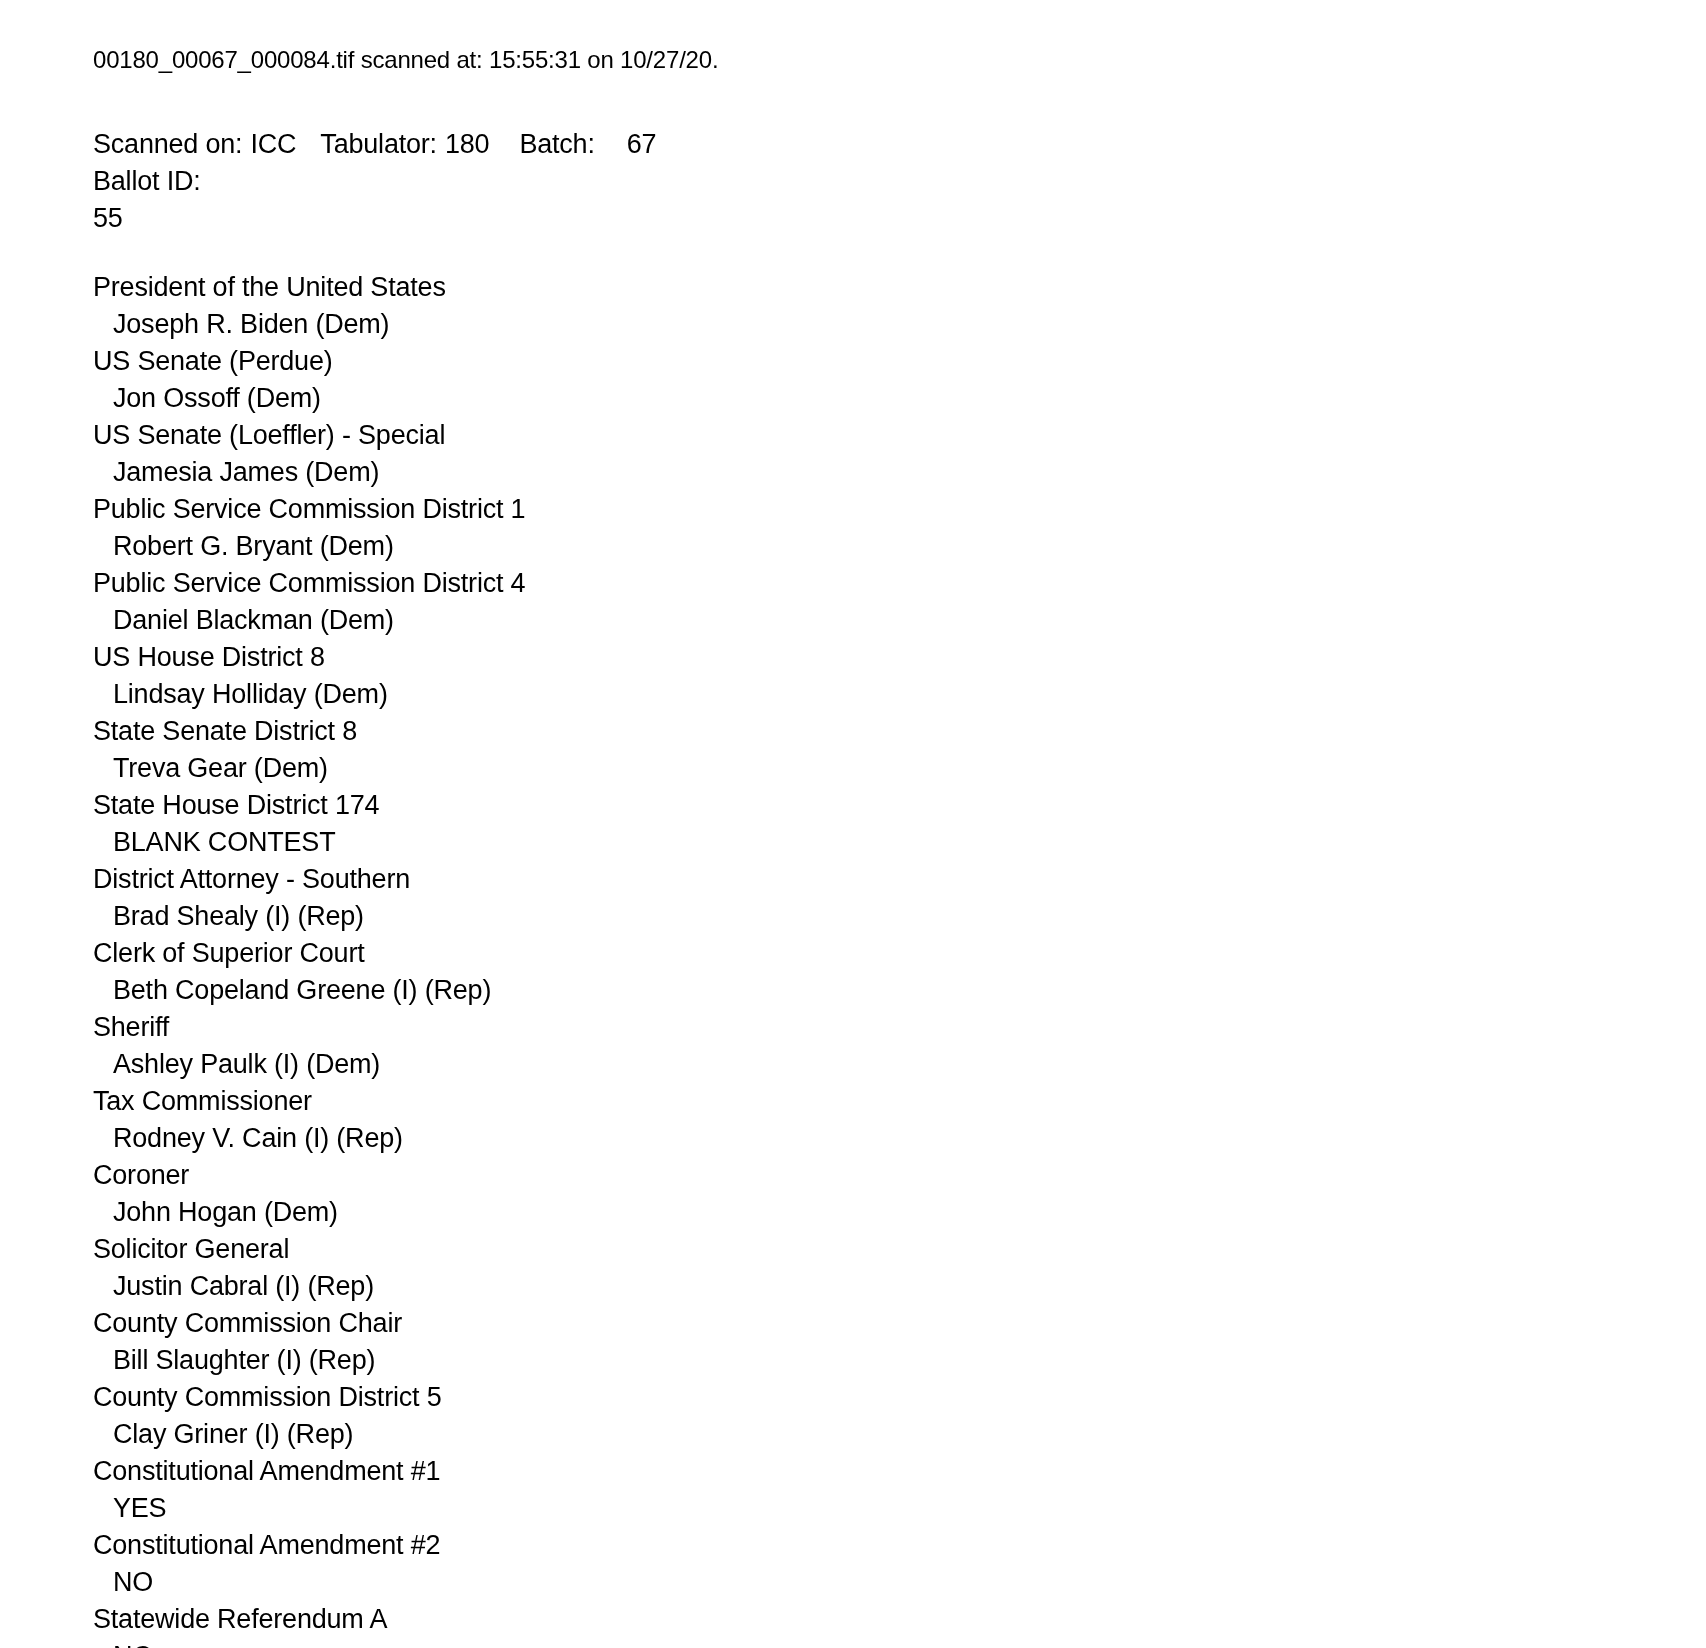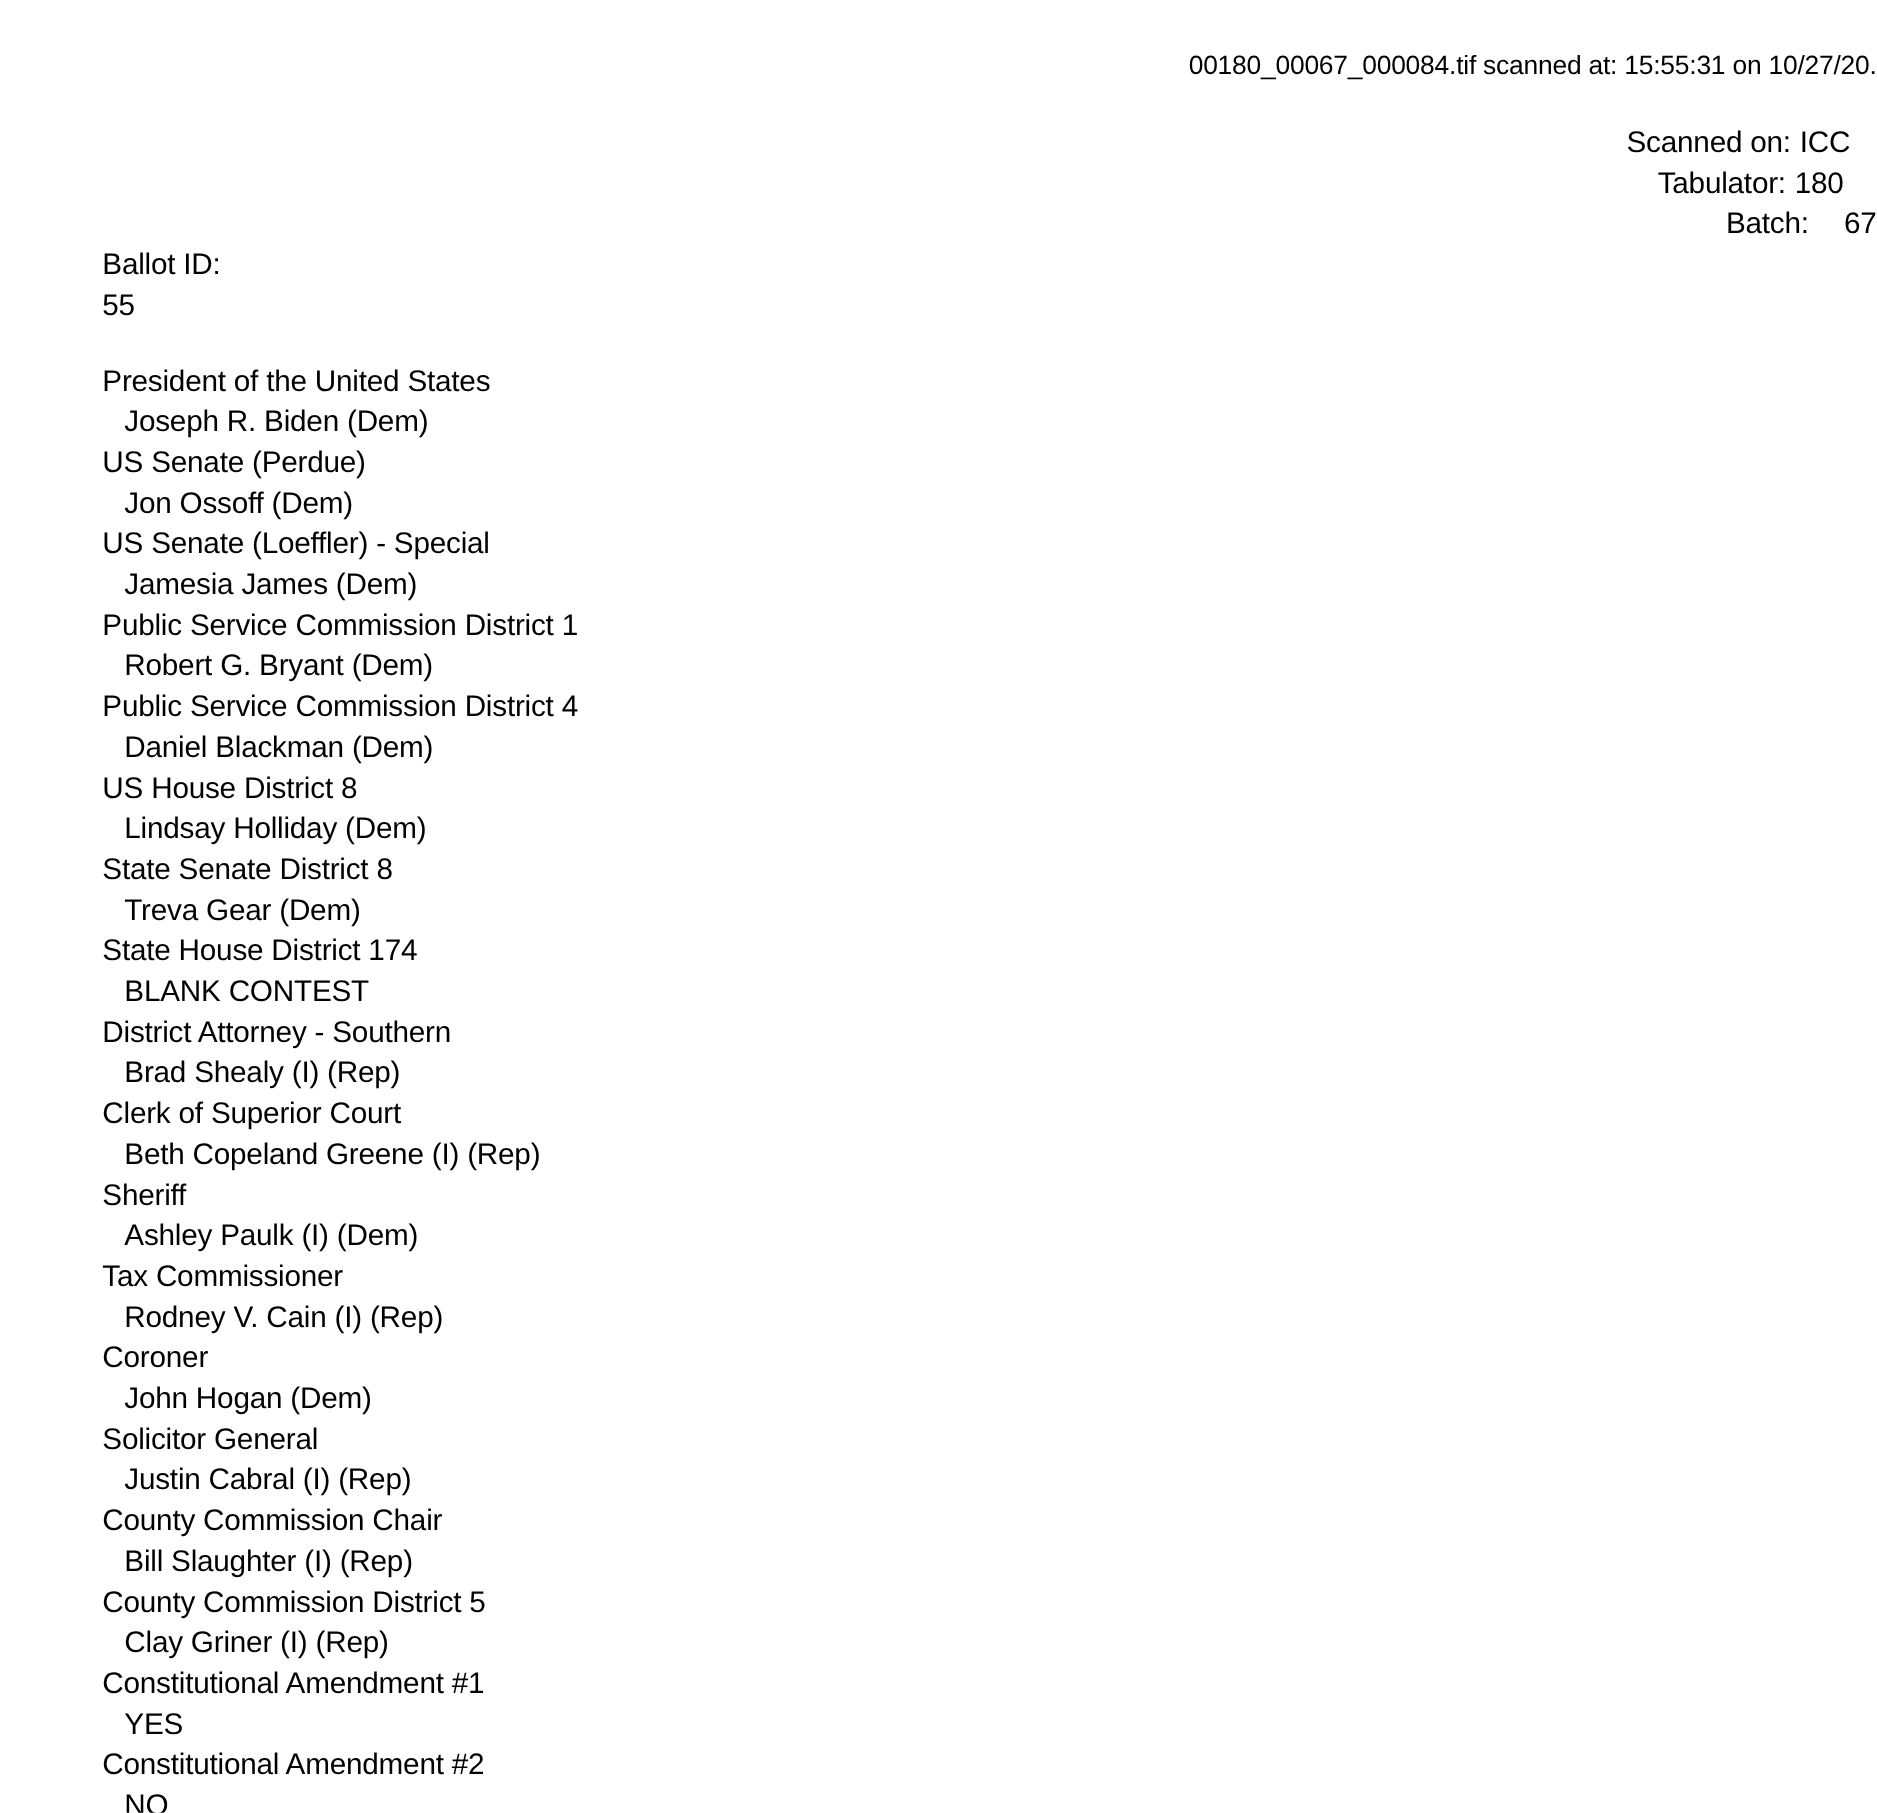--- a/index.html
+++ b/index.html
@@ -19,28 +19,26 @@
   }
   .page {
     padding: 41px 0 0 93px;
     box-sizing: border-box;
     width: 100%;
     height: 100%;
   }
   .scan-header {
     font-size: 24px;
     line-height: 37px;
-    margin-bottom: 33px;
+    margin-bottom: 48px;
     white-space: pre;
-    text-align: right;
   }
   .scan-info-line {
     display: flex;
     align-items: flex-end;
-    flex-direction: column;
   }
   .seg {
     display: flex;
     align-items: baseline;
   }
   .seg-scanned { column-gap: 8px; margin-right: 24px; }
   .seg-tabulator { column-gap: 8px; margin-right: 30px; }
   .seg-batch { column-gap: 32px; }
   .ballot-id-line {
     display: flex;

